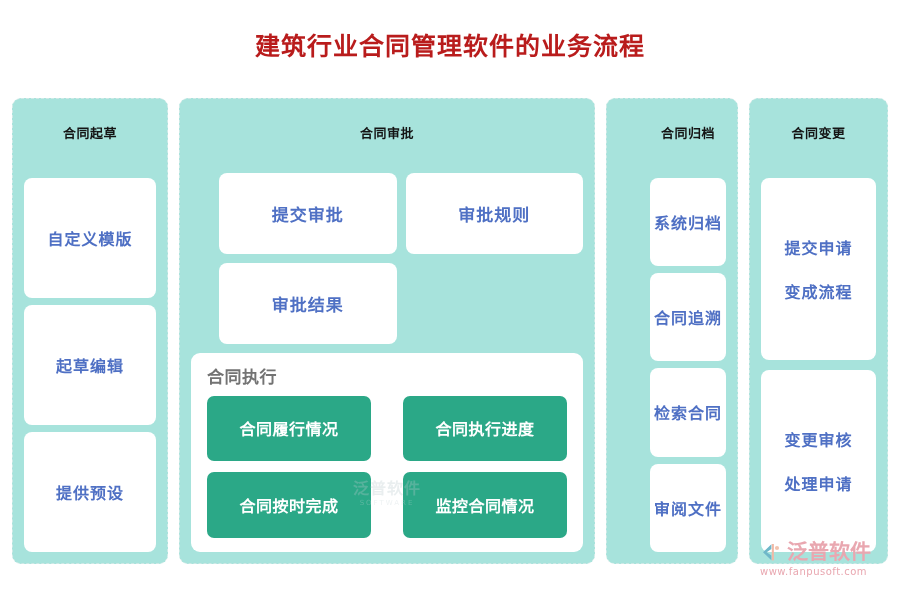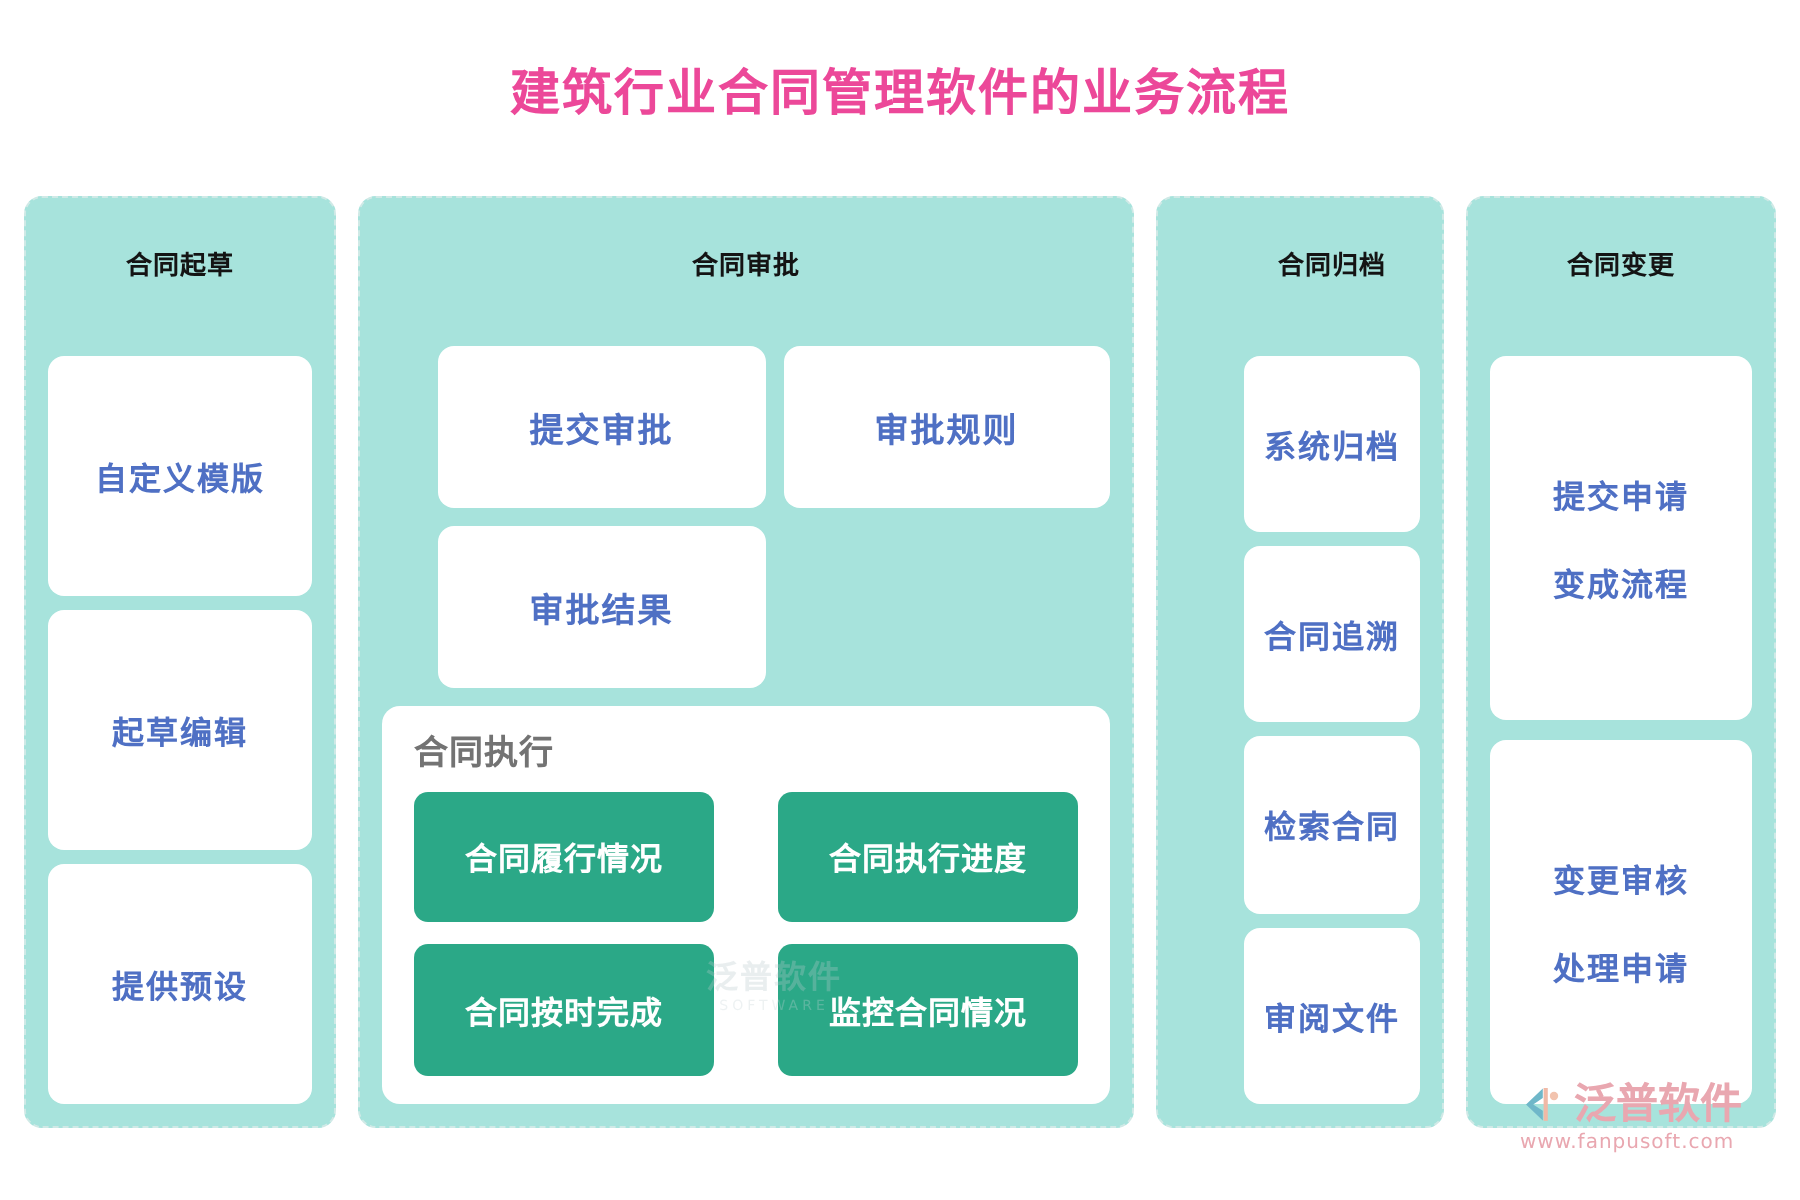--- a/index.html
+++ b/index.html
@@ -18,21 +18,21 @@
 
   
   .page-title {
     position: absolute;
     left: 0;
     top: 30px;
     width: 900px;
     text-align: center;
     font-size: 25px;
     font-weight: 700;
-    color: #ec4899;
+    color: #b91c1c;
     letter-spacing: 1px;
     line-height: 34px;
   }
 
   
   .board {
     position: absolute;
     left: 12px;
     top: 98px;
     width: 876px;
@@ -47,22 +47,22 @@
     border: 1px dashed #cfe9e6;
     border-radius: 9px;
     box-sizing: border-box;
     display: flex;
     flex-direction: column;
     padding: 0 11px 11px 11px;
     position: relative;
   }
   .panel.col-draft    { width: 156px; }
   .panel.col-approve  { flex: 1 1 auto; }
-  .panel.col-archive  { width: 144px; padding-left: 43px; }
-  .panel.col-change   { width: 155px; justify-content: flex-end; }
+  .panel.col-archive  { width: 132px; padding-left: 43px; }
+  .panel.col-change   { width: 139px; justify-content: flex-end; }
 
   .panel-title {
     text-align: center;
     font-size: 13px;
     font-weight: 700;
     color: #141414;
     height: 48px;
     line-height: 48px;
     flex: 0 0 auto;
     letter-spacing: 0.5px;

